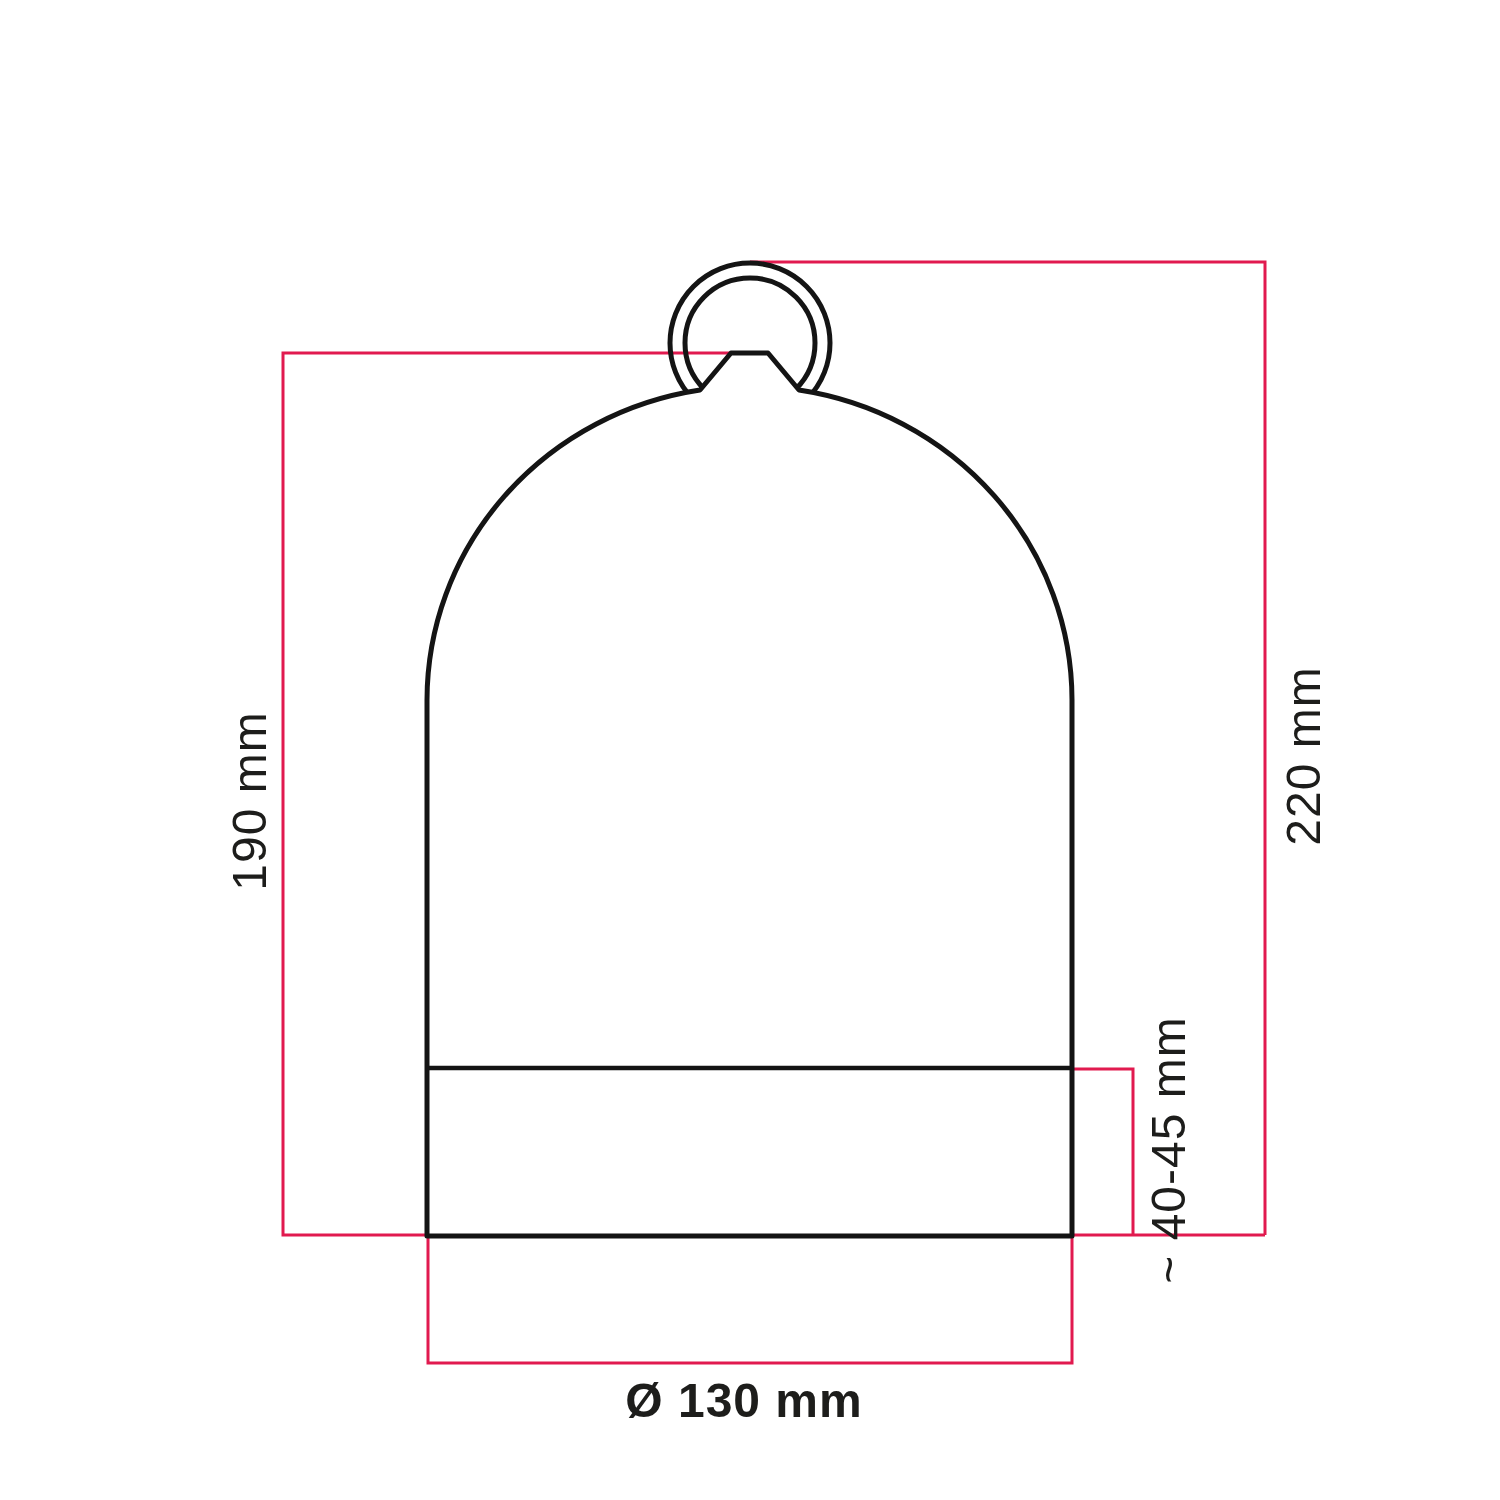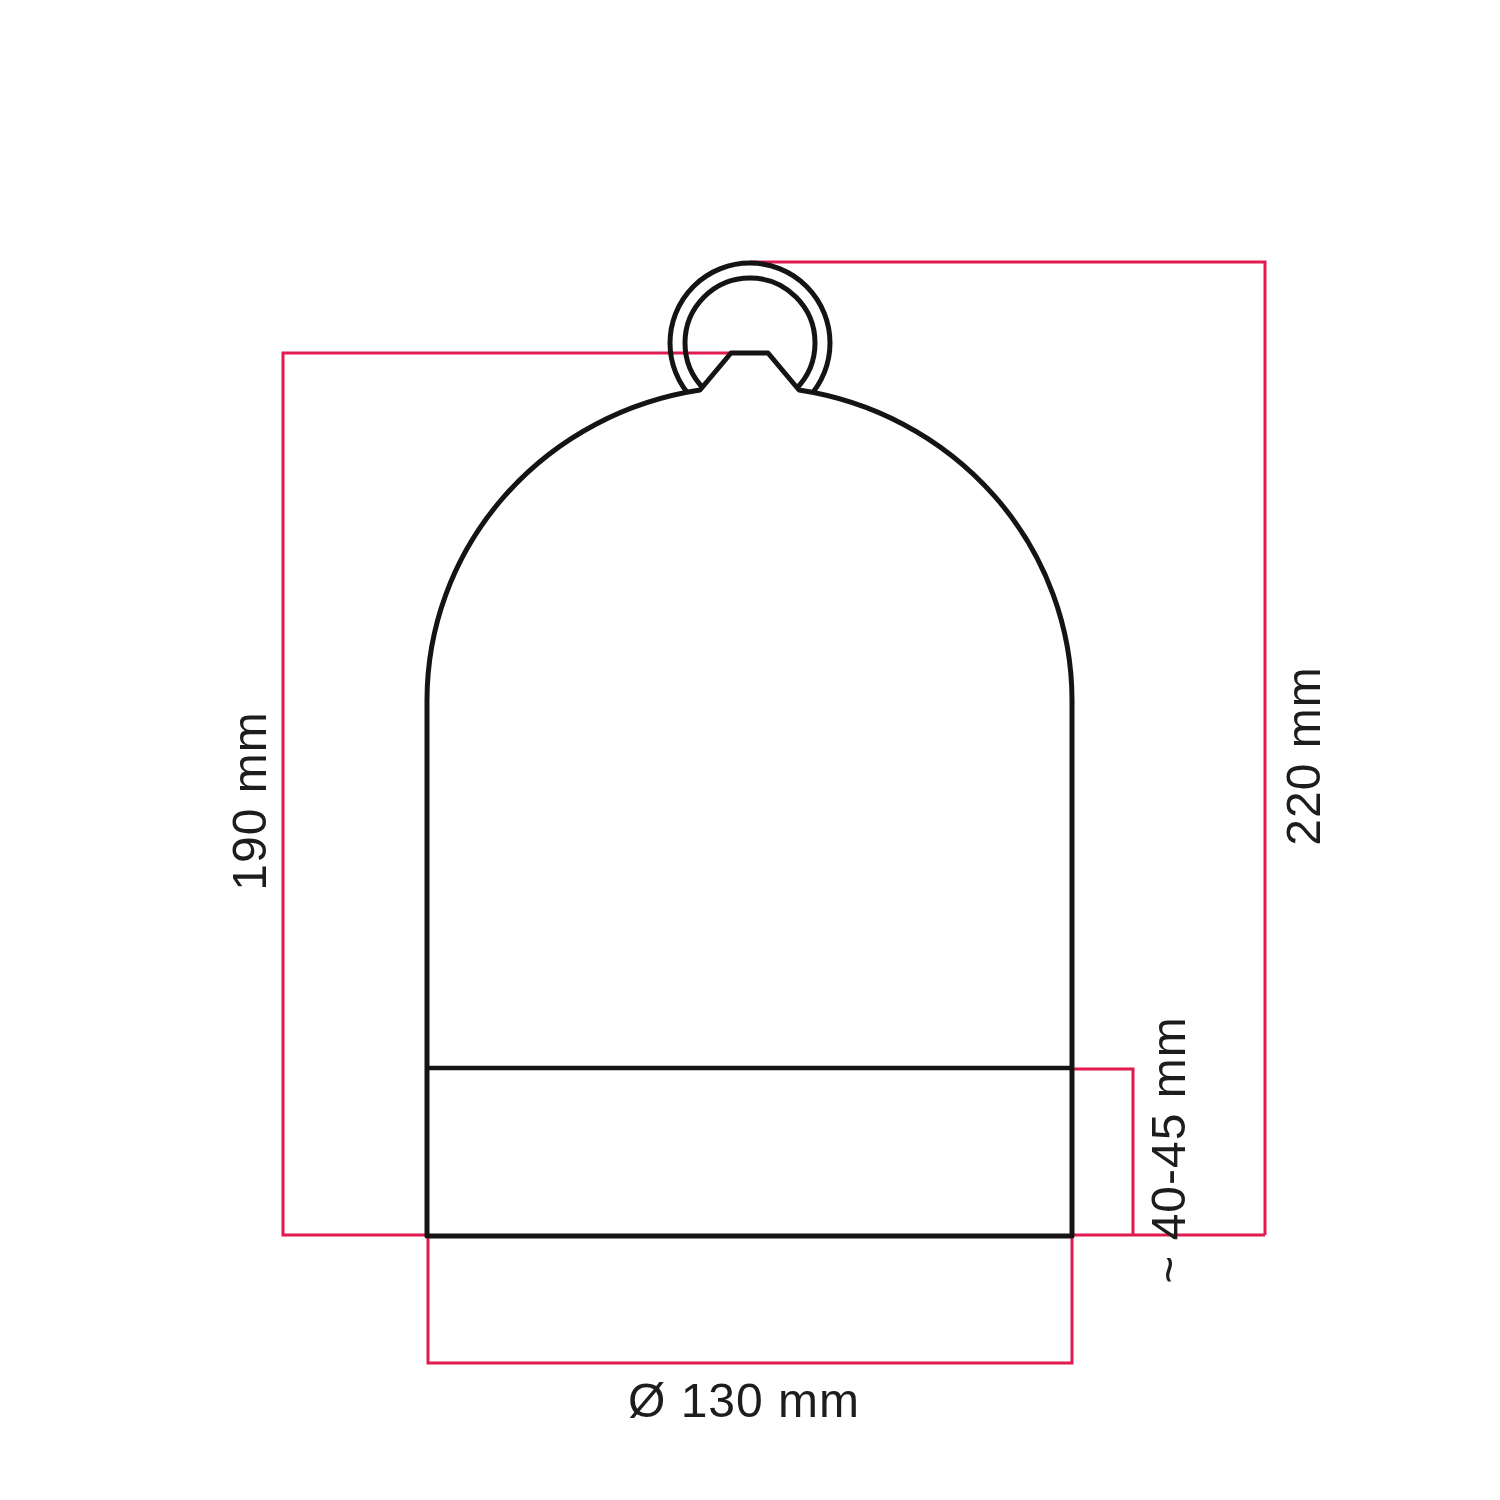--- a/index.html
+++ b/index.html
@@ -26,20 +26,21 @@
     font-size: 48px;
     letter-spacing: 1px;
     white-space: nowrap;
     font-weight: 400;
   }
   .rot {
     transform: translate(-50%, -50%) rotate(-90deg);
   }
   .horiz {
     transform: translate(-50%, -50%);
+    font-weight: bold;
   }
 </style>
 </head>
 <body>
 
 <div class="stage">
 
   <svg width="1500" height="1500" viewBox="0 0 1500 1500">
 
     <g stroke="#e11a4f" stroke-width="3" fill="none">

